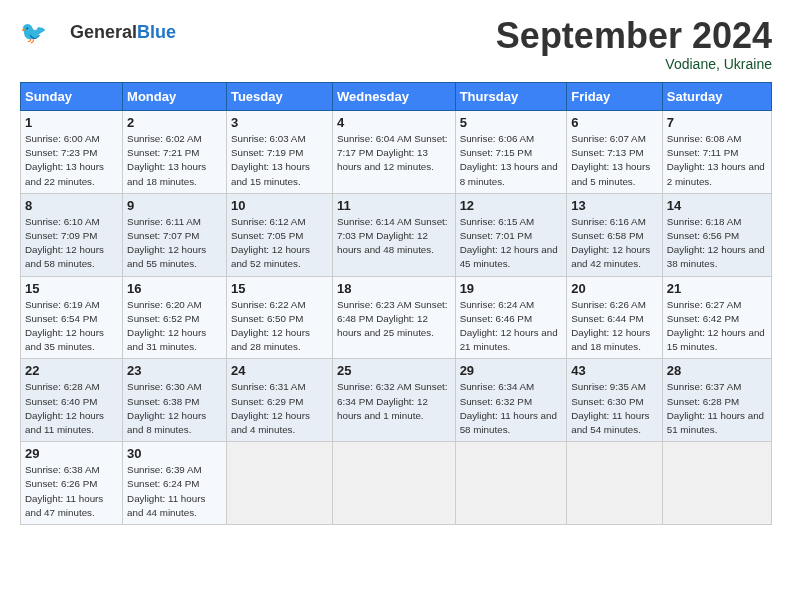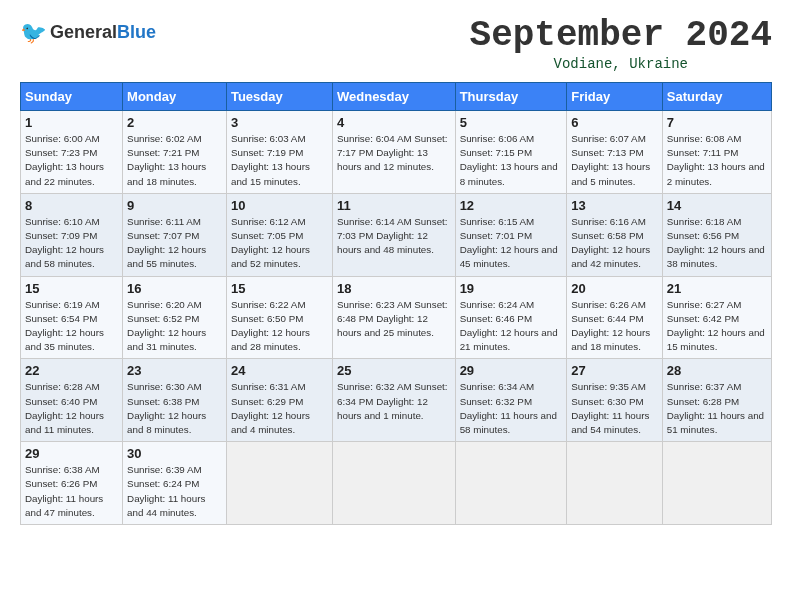--- a/index.html
+++ b/index.html
@@ -23,31 +23,31 @@
     .logo {
       display: flex;
       align-items: center;
       gap: 2px;
     }
     .logo-text {
       font-size: 18px;
       font-weight: bold;
       color: #333;
       line-height: 1;
+      margin-left: 20px;
     }
     .logo-text span {
       color: #1a6fba;
     }
     .logo-bird {
       width: 28px;
       height: 28px;
     }
     .title-block {
-      text-align: center;
-      font-family: Liberation Mono, monospace;
+      text-align: right;
     }
     .month-title {
       font-size: 36px;
       font-weight: bold;
       color: #333;
       line-height: 1;
     }
     .location {
       font-size: 14px;
       color: #14532d;
@@ -313,21 +313,21 @@
 and 1 minute.</div>
           </td>
           <td>
             <span class="day-num">29</span>
             <div class="day-info">Sunrise: 6:34 AM
 Sunset: 6:32 PM
 Daylight: 11 hours
 and 58 minutes.</div>
           </td>
           <td>
-            <span class="day-num">27</span>
+            <span class="day-num">43</span>
             <div class="day-info">Sunrise: 9:35 AM
 Sunset: 6:30 PM
 Daylight: 11 hours
 and 54 minutes.</div>
           </td>
           <td>
             <span class="day-num">28</span>
             <div class="day-info">Sunrise: 6:37 AM
 Sunset: 6:28 PM
 Daylight: 11 hours

